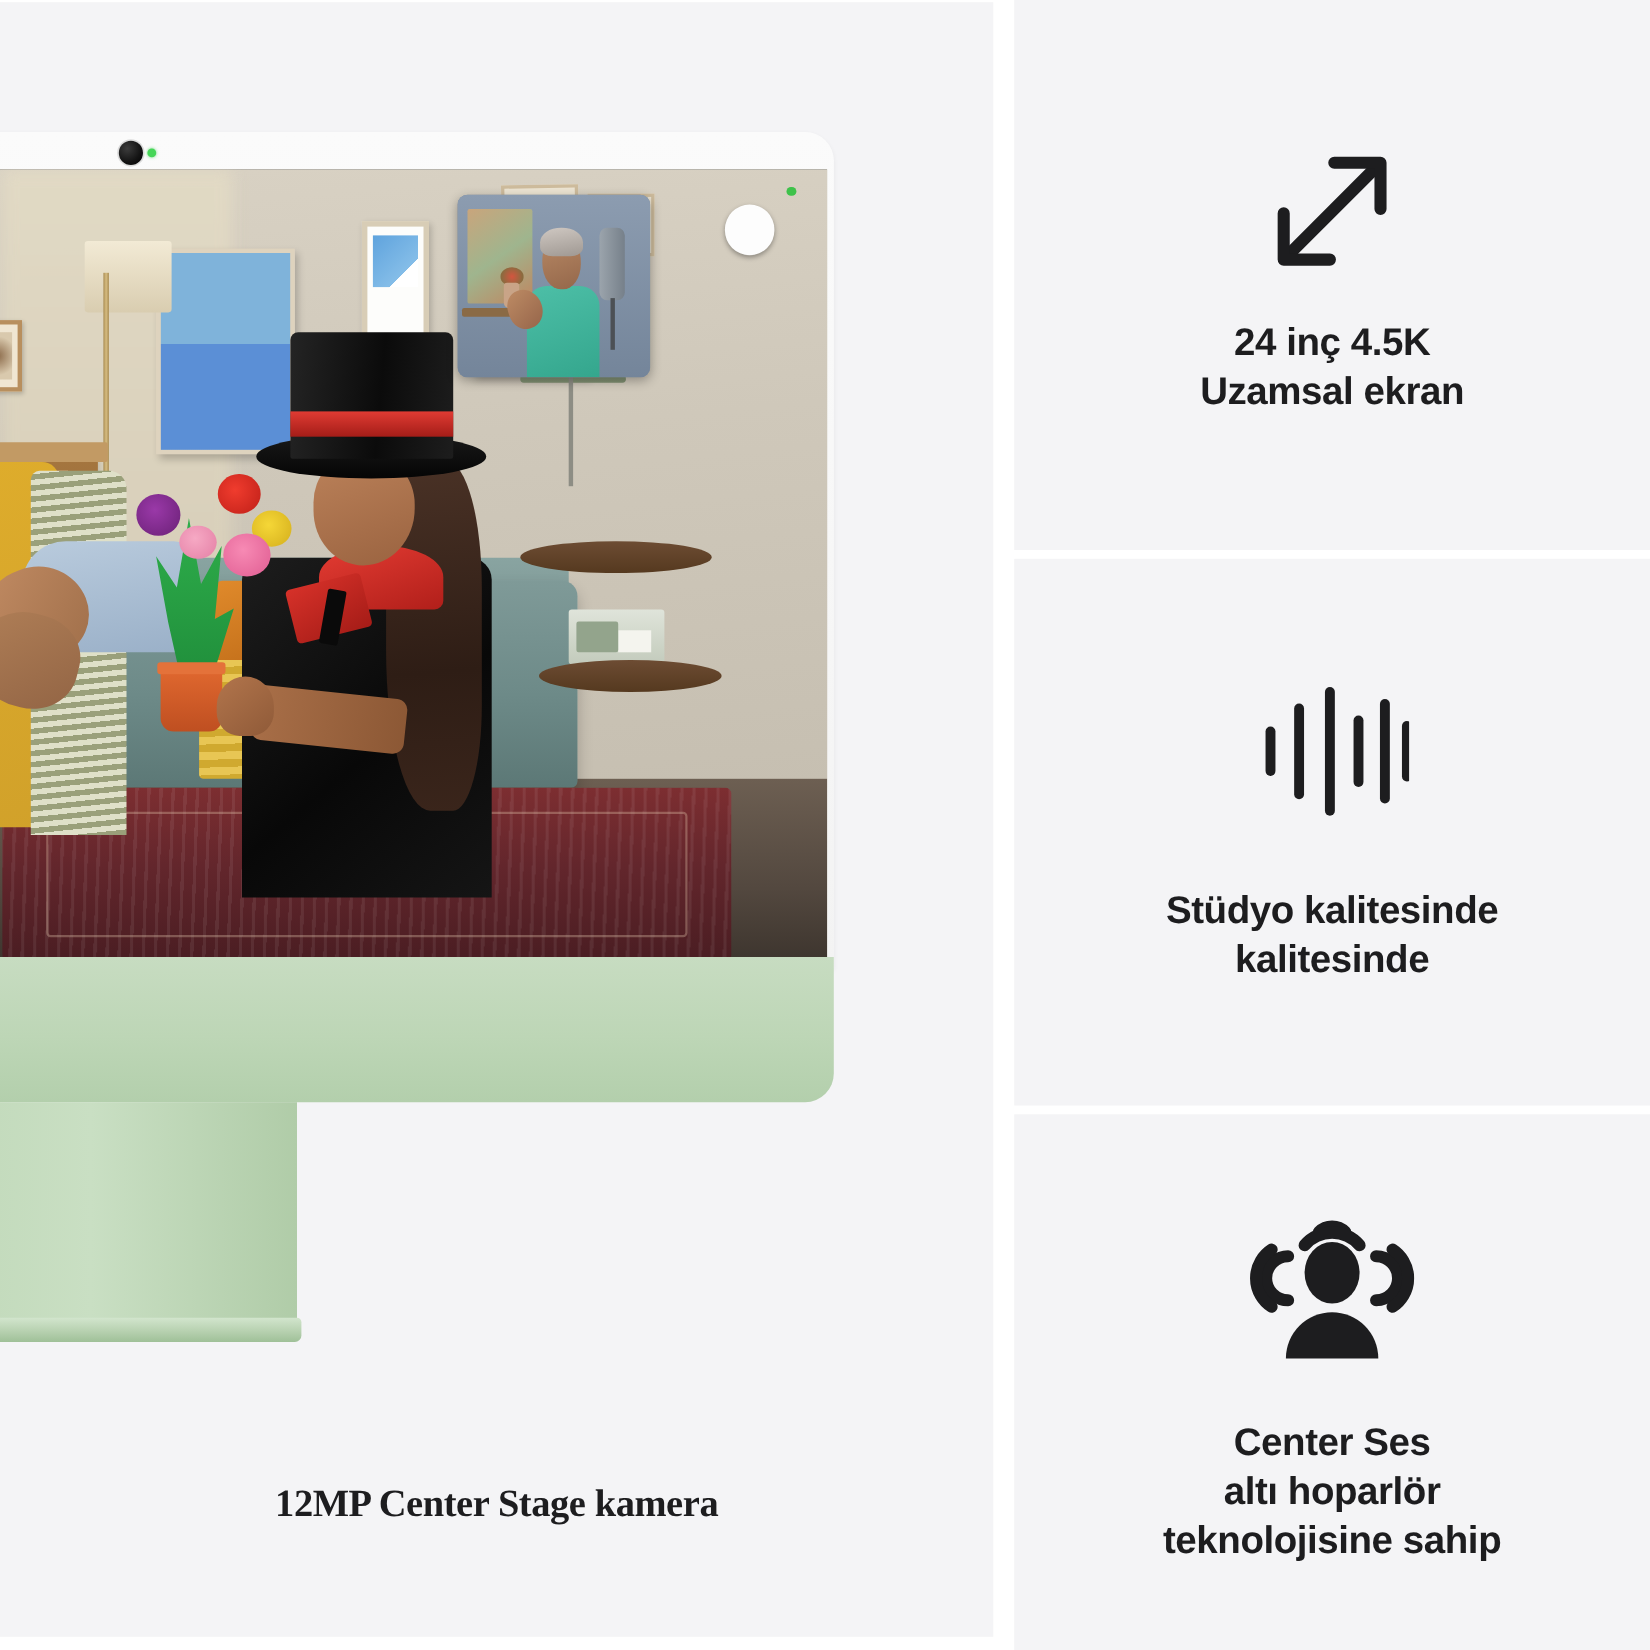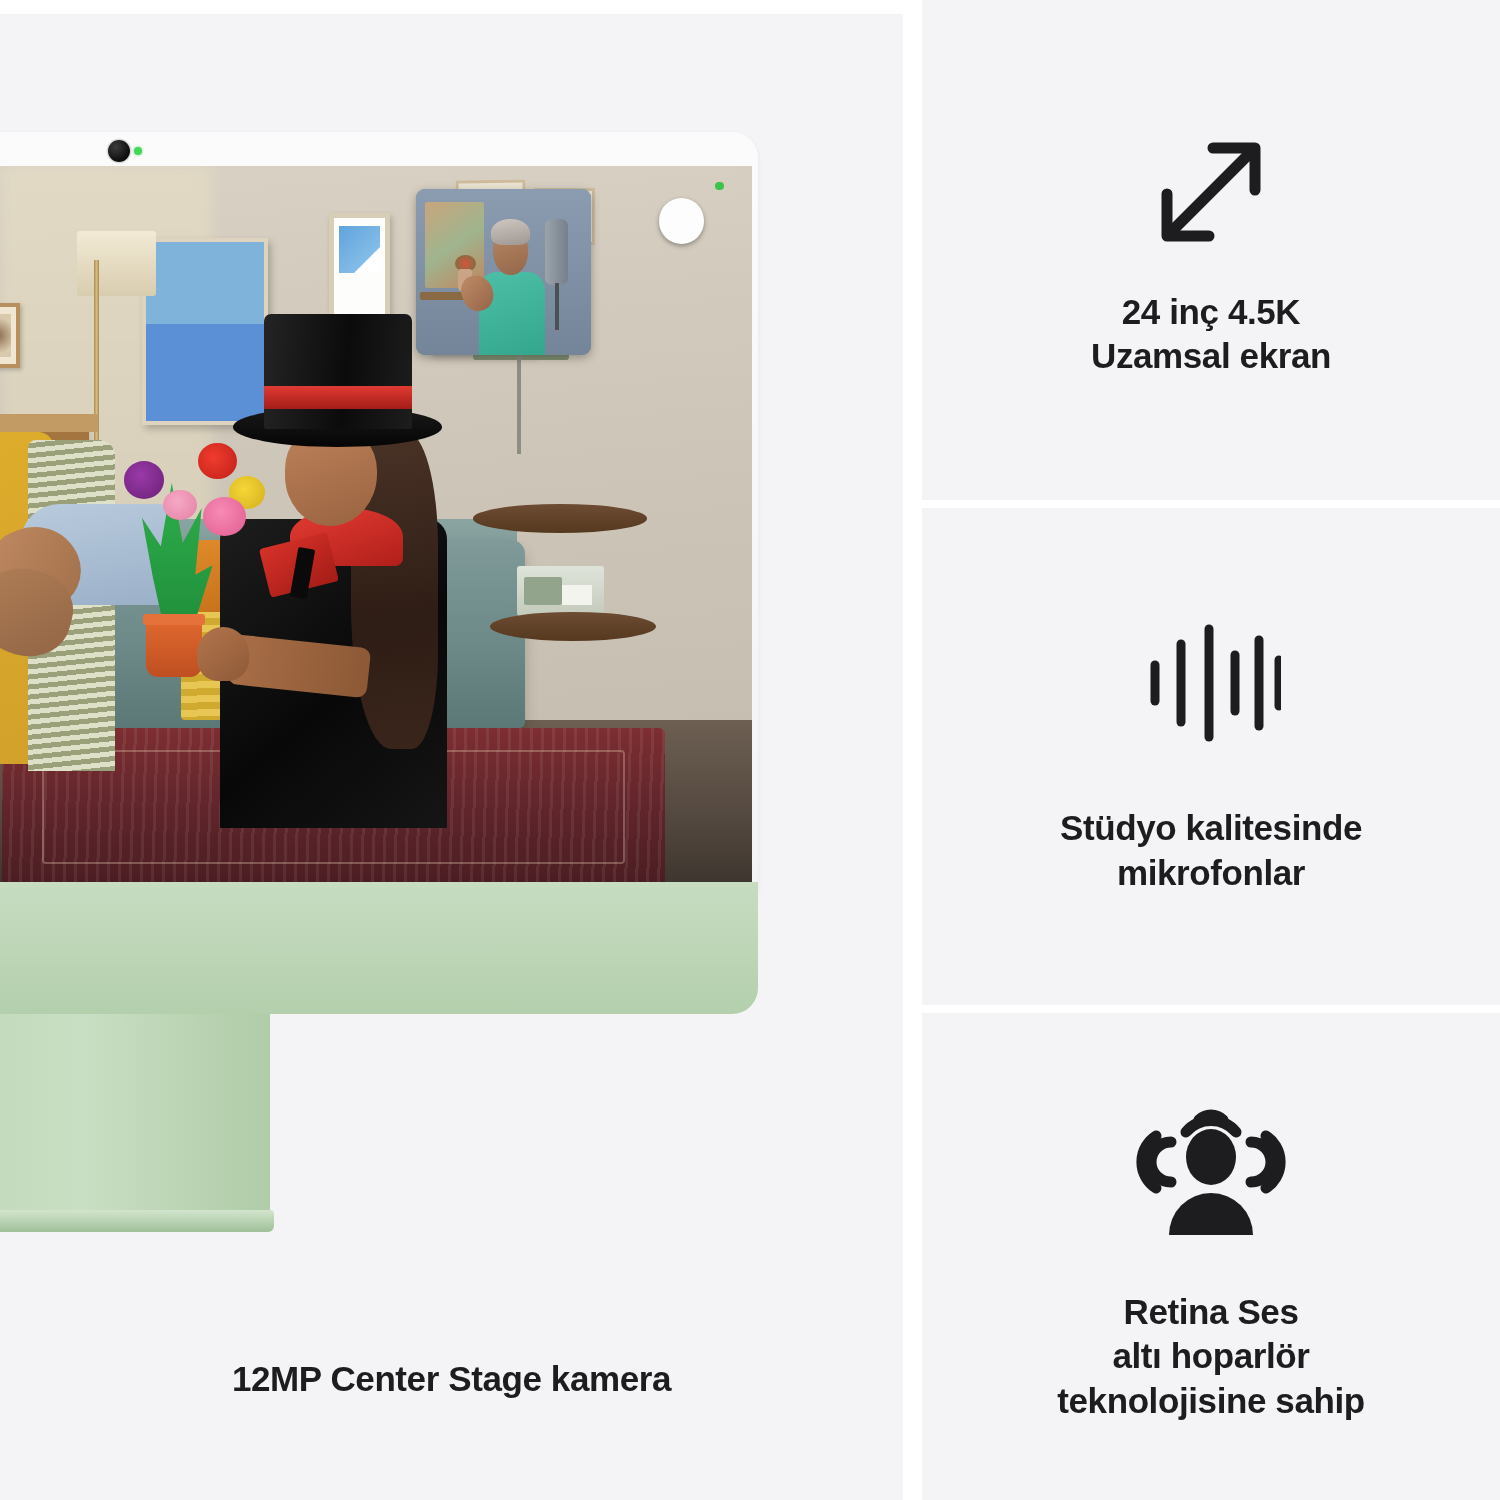--- a/index.html
+++ b/index.html
@@ -6,22 +6,22 @@
   html, body {
     width:1500px; height:1500px;
     background:#ffffff;
     font-family:"Liberation Sans", sans-serif;
     overflow:hidden;
   }
   #stage { position:relative; width:1500px; height:1500px; background:#ffffff; }
 
   
   .panel-left{
-    position:absolute; left:0; top:14px; width:903px; height:1486px;
-    background:#f4f4f6; overflow:hidden;
+    position:absolute; left:0; top:2px; width:903px; height:1486px;
+    background:#f4f4f6; overflow:hidden;font-family:Liberation Serif, serif;
   }
 
   
   .imac-wrap{ position:absolute; left:-120px; top:118px; width:880px; height:1100px; }
 
   .imac-bezel{
     position:absolute; left:0; top:0; width:878px; height:760px;
     background:linear-gradient(180deg,#fbfbfb 0%,#f3f3f3 100%);
     border-top-left-radius:26px; border-top-right-radius:26px;
     box-shadow:0 2px 5px rgba(0,0,0,.06);
@@ -383,39 +383,39 @@
         <line x1="14" y1="47" x2="14" y2="83"></line>
         <line x1="40" y1="26" x2="40" y2="104"></line>
         <line x1="68" y1="11" x2="68" y2="119"></line>
         <line x1="94" y1="37" x2="94" y2="93"></line>
         <line x1="118" y1="22" x2="118" y2="108"></line>
         <line x1="138" y1="42" x2="138" y2="88"></line>
       </svg>
     </div>
     <div class="feat-text">
       <div>Stüdyo kalitesinde</div>
-      <div>mikrofonlar</div>
+      <div>kalitesinde</div>
     </div>
   </div>
 
   <div class="panel p3">
     <div class="icon-box">
       <svg width="150" height="150" viewBox="0 0 150 150" fill="none">
         <g stroke="#1d1d1f" stroke-width="11" stroke-linecap="round" fill="none">
           <path d="M63 30 A17 17 0 0 1 87 30"></path>
           <path d="M50 42 A33 33 0 0 1 100 42"></path>
           <path d="M35 52 A20 20 0 0 0 35 92"></path>
           <path d="M20 46 A31 31 0 0 0 20 98"></path>
           <path d="M115 52 A20 20 0 0 1 115 92"></path>
           <path d="M130 46 A31 31 0 0 1 130 98"></path>
         </g>
         <ellipse cx="75" cy="67" rx="25" ry="28" fill="#1d1d1f"></ellipse>
         <path d="M33 145 A42 42 0 0 1 117 145 Z" fill="#1d1d1f"></path>
       </svg>
     </div>
     <div class="feat-text">
-      <div>Retina Ses</div>
+      <div>Center Ses</div>
       <div>altı hoparlör</div>
       <div>teknolojisine sahip</div>
     </div>
   </div>
 
 </div>
 
 </body></html>

